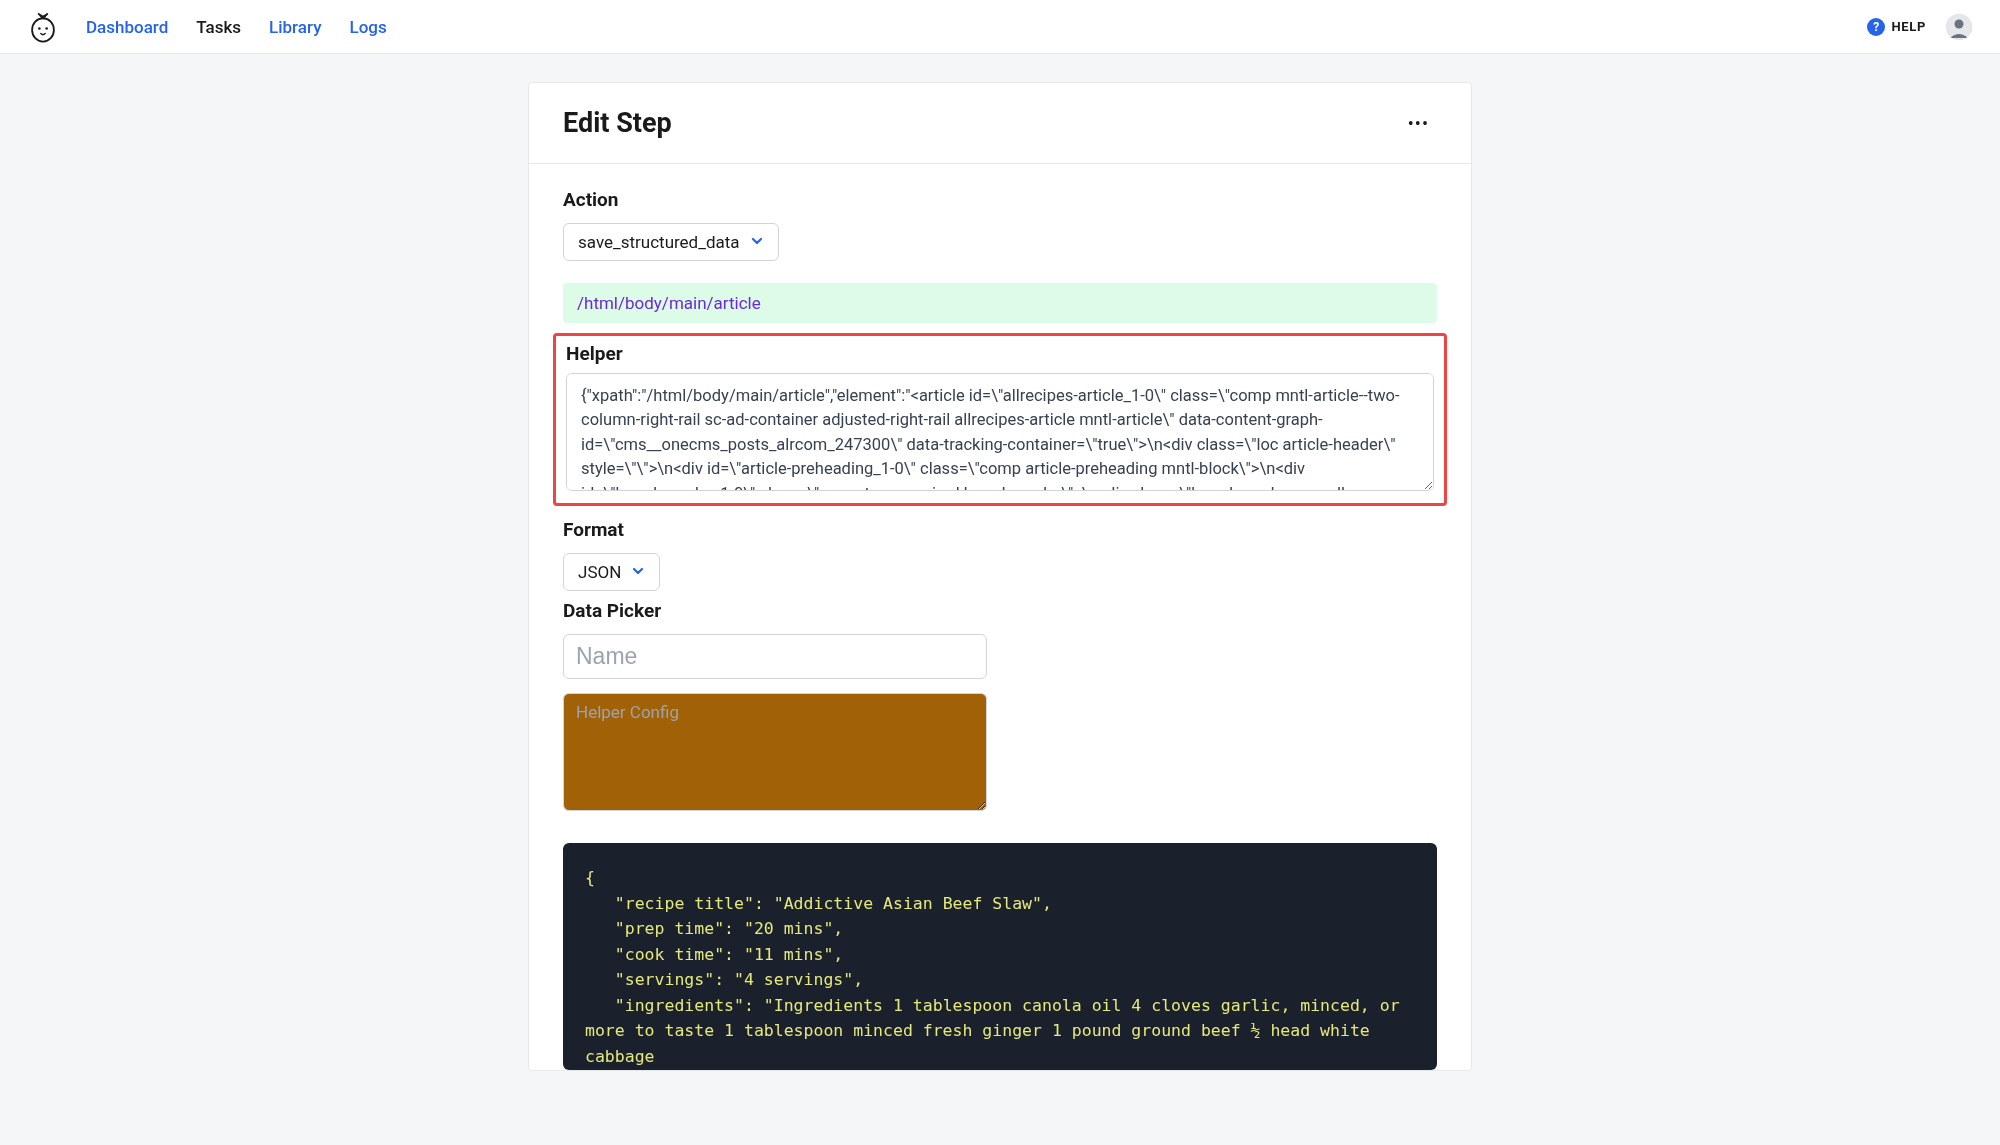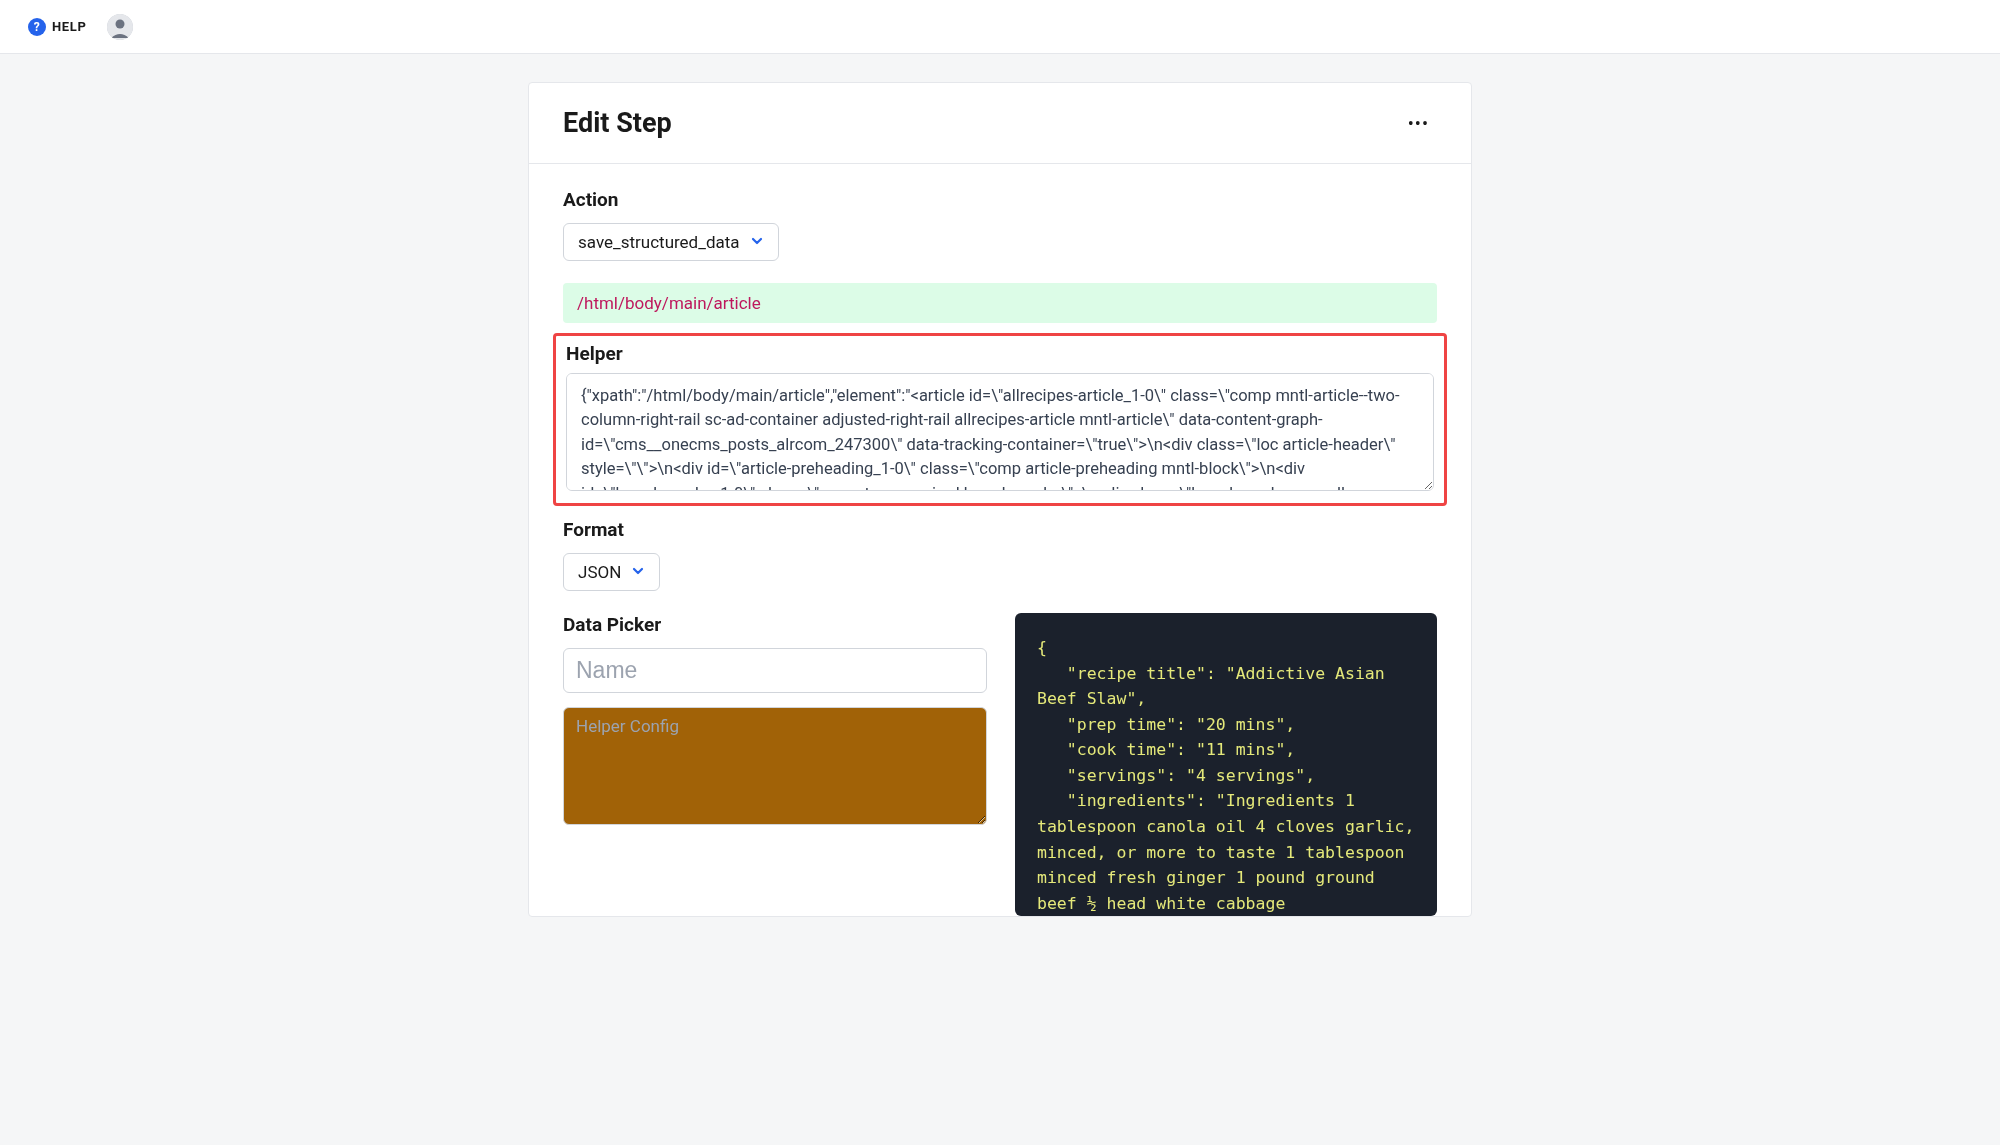--- a/index.html
+++ b/index.html
@@ -18,39 +18,56 @@
 .avatar svg { width: 26px; height: 26px; }
 .page { display: flex; justify-content: center; padding: 28px 0 0 0; }
 .card { width: 944px; background: #fff; border: 1px solid #e5e7eb; border-radius: 4px; }
 .card-header { padding: 24px 34px; border-bottom: 1px solid #e5e7eb; display: flex; align-items: center; justify-content: space-between; }
 .card-title { font-size: 27px; font-weight: 700; }
 .more-btn { font-size: 18px; cursor: pointer; padding: 4px 8px; letter-spacing: 1px; }
 .card-body { padding: 24px 34px 0 34px; }
 .section-label { font-size: 19px; font-weight: 700; margin-bottom: 12px; }
 .select-like { display: inline-flex; align-items: center; gap: 10px; border: 1px solid #d1d5db; border-radius: 6px; padding: 8px 14px; font-size: 17px; cursor: pointer; background:#fff; }
 .chev-down { color: #2563eb; }
-.xpath-banner { margin-top: 22px; background: #dcfce7; border-radius: 4px; padding: 10px 14px; color: #be185d; font-size: 17px; }
+.xpath-banner { margin-top: 22px; background: #dcfce7; border-radius: 4px; padding: 10px 14px; color: #6d28d9; font-size: 17px; }
 .helper-block { border: 3px solid #ef4444; border-radius: 4px; margin: 10px -10px 0 -10px; padding: 6px 10px 8px 10px; }
 .helper-label { font-size: 19px; font-weight: 700; margin-bottom: 8px; }
 .helper-textarea { width: 100%; height: 118px; border: 1px solid #d1d5db; border-radius: 6px; padding: 10px 14px; font-size: 16.5px; color: #374151; font-family: inherit; resize: vertical; overflow-y: scroll; line-height: 1.48; }
 .helper-footer { display: flex; justify-content: space-between; font-size: 14.5px; margin-top: 6px; }
 .helper-footer .left { color: #374151; }
 .helper-footer a { color: #2563eb; text-decoration: none; cursor: pointer; }
 .format-section { margin-top: 12px; }
-.data-picker-section { margin-top: 22px; display: flex; gap: 28px; }
+.data-picker-section { margin-top: 8px; display: flex; gap: 28px; flex-direction: column; }
 .dp-left { width: 424px; }
 .name-input { width: 100%; border: 1px solid #d1d5db; border-radius: 6px; padding: 8px 12px; font-size: 23px; margin-bottom: 14px; background:#fff; }
 .config-textarea { width: 100%; height: 118px; border: 1px solid #d1d5db; border-radius: 6px; padding: 8px 12px; font-size: 17px; font-family: inherit; resize: vertical; background:#a16207; }
 .code-panel { flex: 1; background: #1b212c; border-radius: 6px; padding: 22px 22px 0 22px; color: #e5e97a; font-family: ui-monospace, Menlo, Consolas, monospace; font-size: 16.5px; line-height: 1.55; white-space: pre-wrap; word-break: break-word; min-height: 200px; overflow: hidden; }
 ::placeholder { color: #9ca3af; }
 </style>
 </head>
 <body>
 
 <div class="topbar">
+  <div class="topbar-left">
+    <div class="logo">
+      <svg viewBox="0 0 40 44">
+        <ellipse cx="20" cy="26" rx="15" ry="16" fill="none" stroke="#1a1a1a" stroke-width="2.5"></ellipse>
+        <path d="M20 10 L14 4 L20 8 L26 4 Z" fill="none" stroke="#1a1a1a" stroke-width="2.5" stroke-linejoin="round"></path>
+        <circle cx="15" cy="24" r="1.8" fill="#1a1a1a"></circle>
+        <circle cx="25" cy="24" r="1.8" fill="#1a1a1a"></circle>
+        <path d="M17 31 Q20 34 23 31" fill="none" stroke="#1a1a1a" stroke-width="2" stroke-linecap="round"></path>
+      </svg>
+    </div>
+    <nav class="nav">
+      <a class="nav-link">Dashboard</a>
+      <a class="nav-link active">Tasks</a>
+      <a class="nav-link">Library</a>
+      <a class="nav-link">Logs</a>
+    </nav>
+  </div>
   <div class="topbar-right">
     <div class="help">
       <span class="help-icon">?</span>
       <span>HELP</span>
     </div>
     <div class="avatar">
       <svg viewBox="0 0 26 26">
         <circle cx="13" cy="13" r="13" fill="#e5e7eb"></circle>
         <circle cx="13" cy="10" r="4.5" fill="#6b7280"></circle>
         <path d="M4 24 Q13 16 22 24" fill="#6b7280"></path>

